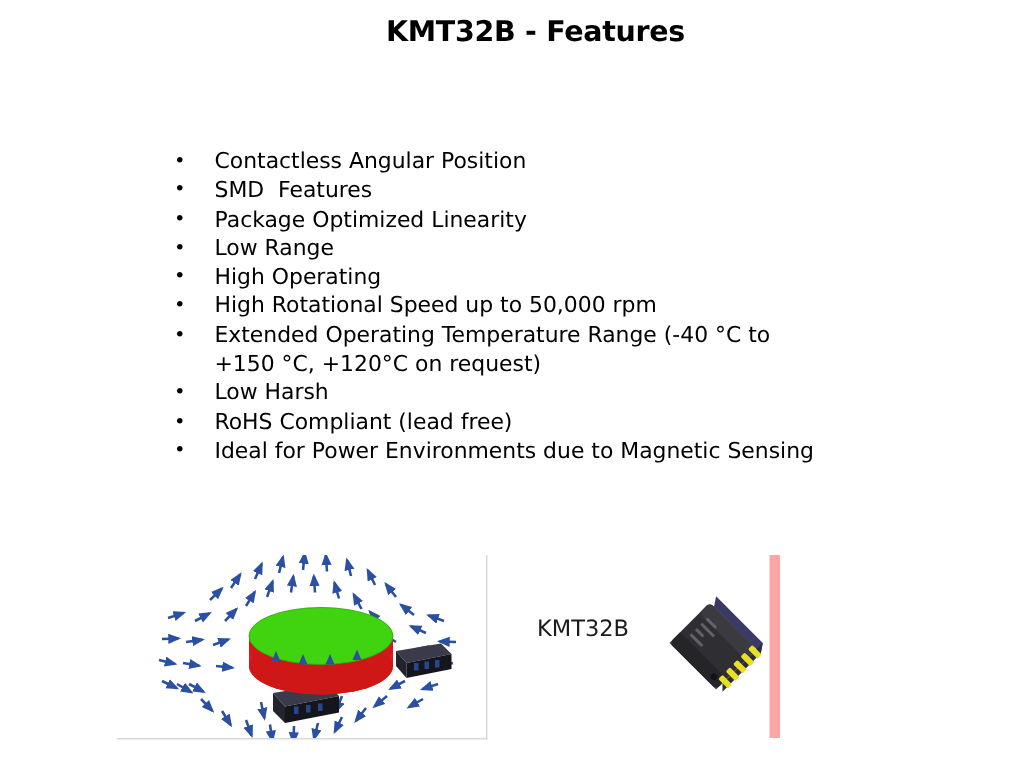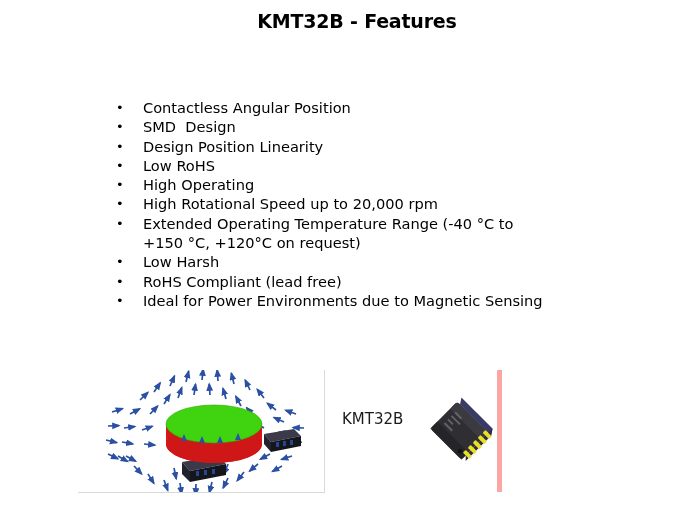--- a/index.html
+++ b/index.html
@@ -88,25 +88,25 @@
     background: #ffffff;
     border-right: 1px solid #d9d9d9;
     border-bottom: 1px solid #d9d9d9;
     overflow: hidden;
   }
   #magnet-figure svg { display: block; }
 
   
   #package-figure {
     position: absolute;
-    left: 324px;
+    left: 340px;
     top: 10px;
     width: 173px;
     height: 122px;
-    border-right: 5px solid #fca5a5;
+    border-right: 7px solid #fca5a5;
   }
   #package-label {
     position: absolute;
     left: 18px;
     top: 40px;
     font-size: 15px;
     color: #1a1a1a;
     white-space: nowrap;
   }
   #package-art {
@@ -127,41 +127,41 @@
 
   <div id="feature-list">
 
     <div class="bullet-row">
       <span class="bullet-marker">•</span>
       <span class="bullet-text">Contactless Angular Position</span>
     </div>
 
     <div class="bullet-row">
       <span class="bullet-marker">•</span>
-      <span class="bullet-text">SMD  Design</span>
-    </div>
-
-    <div class="bullet-row">
-      <span class="bullet-marker">•</span>
-      <span class="bullet-text">Design Position Linearity</span>
-    </div>
-
-    <div class="bullet-row">
-      <span class="bullet-marker">•</span>
-      <span class="bullet-text">Low RoHS</span>
+      <span class="bullet-text">SMD  Features</span>
+    </div>
+
+    <div class="bullet-row">
+      <span class="bullet-marker">•</span>
+      <span class="bullet-text">Package Optimized Linearity</span>
+    </div>
+
+    <div class="bullet-row">
+      <span class="bullet-marker">•</span>
+      <span class="bullet-text">Low Range</span>
     </div>
 
     <div class="bullet-row">
       <span class="bullet-marker">•</span>
       <span class="bullet-text">High Operating</span>
     </div>
 
     <div class="bullet-row">
       <span class="bullet-marker">•</span>
-      <span class="bullet-text">High Rotational Speed up to 20,000 rpm</span>
+      <span class="bullet-text">High Rotational Speed up to 50,000 rpm</span>
     </div>
 
     <div class="bullet-row">
       <span class="bullet-marker">•</span>
       <span class="bullet-text">Extended Operating Temperature Range (-40 °C to
 +150 °C, +120°C on request)</span>
     </div>
 
     <div class="bullet-row">
       <span class="bullet-marker">•</span>

